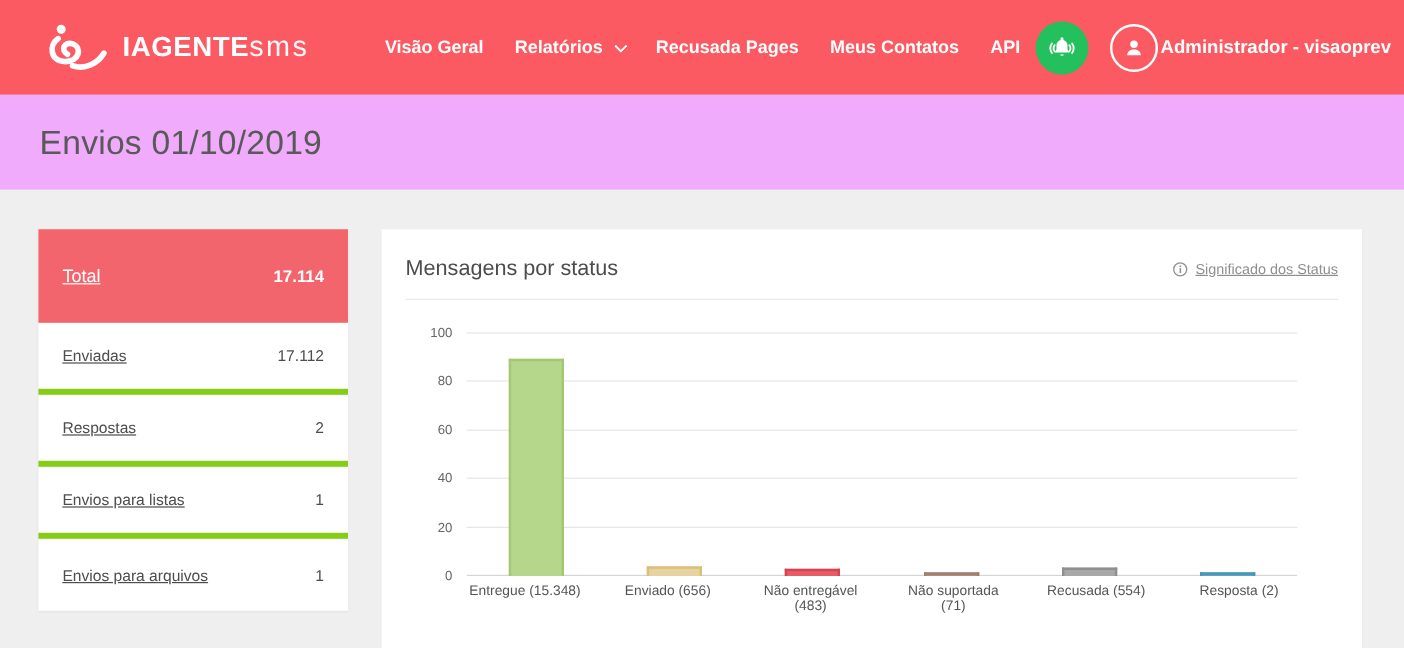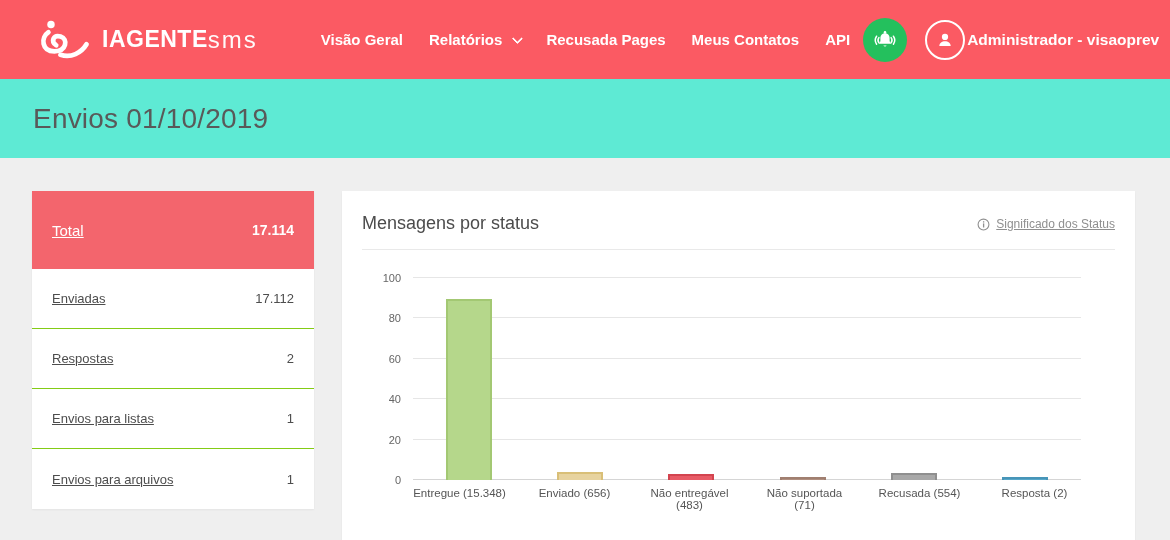--- a/index.html
+++ b/index.html
@@ -49,38 +49,38 @@
     width: 40px; height: 40px; border-radius: 50%;
     border: 2px solid #fff;
     display: flex; align-items: center; justify-content: center;
     cursor: pointer;
   }
   .user-menu { display: flex; align-items: center; gap: 2px; cursor: pointer; }
   .user-label { font-size: 15.5px; font-weight: 700; white-space: nowrap; }
 
   
   .title-band {
-    height: 79px; background: #5eead4;
+    height: 79px; background: #f0abfc;
     display: flex; align-items: center;
     padding: 0 33px;
   }
   .page-title { font-size: 28px; font-weight: 400; color: #595959; letter-spacing: 0.2px; }
 
   
   .content { display: flex; align-items: flex-start; padding: 33px 35px 0 32px; gap: 28px; }
 
   
   .sidebar {
-    width: 282px; flex: none; background: #fff;
+    width: 258px; flex: none; background: #fff;
     box-shadow: 0 1px 2px rgba(0,0,0,0.05);
   }
   .side-row {
     height: 60px; padding: 0 20px;
     display: flex; align-items: center; justify-content: space-between;
-    border-bottom: 1px solid #84cc16;
+    border-bottom: 5px solid #84cc16;
     cursor: pointer;
   }
   .side-row:last-child { border-bottom: none; }
   .side-row .lbl { font-size: 13px; color: #4d4d4d; text-decoration: underline; }
   .side-row .val { font-size: 13px; color: #4d4d4d; }
   .side-row.active {
     height: 78px; background: #f3656d; border-bottom: none;
   }
   .side-row.active .lbl { color: #fff; font-size: 15px; }
   .side-row.active .val { color: #fff; font-size: 14px; font-weight: 700; }

